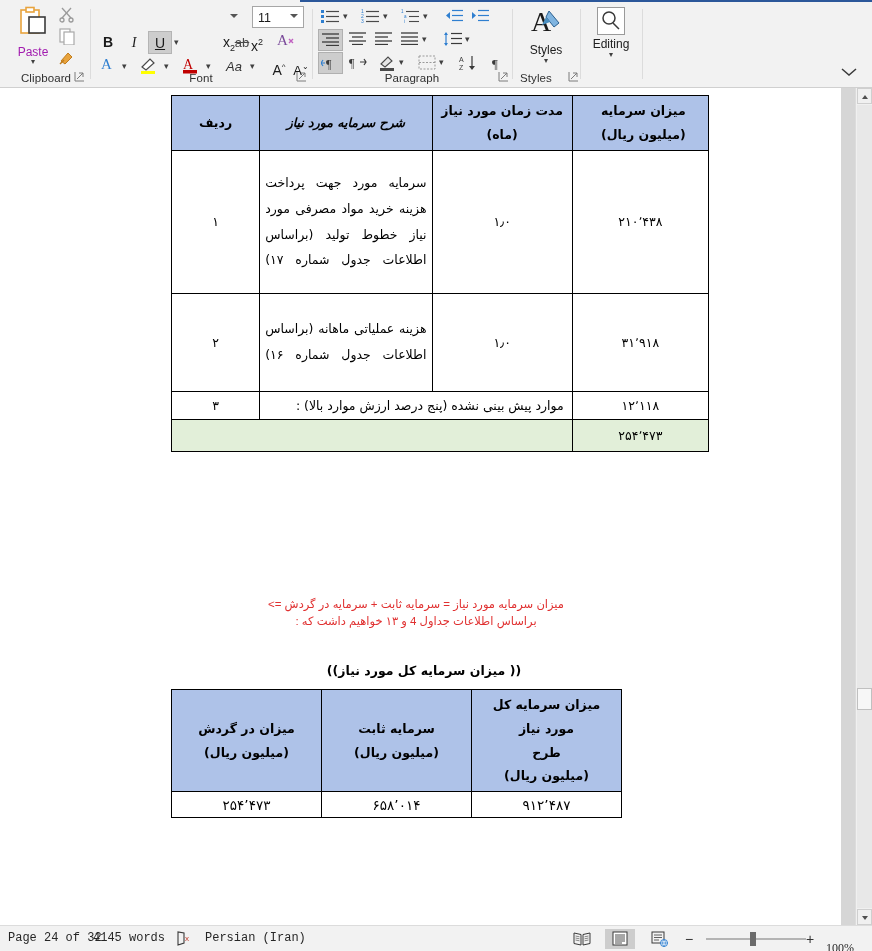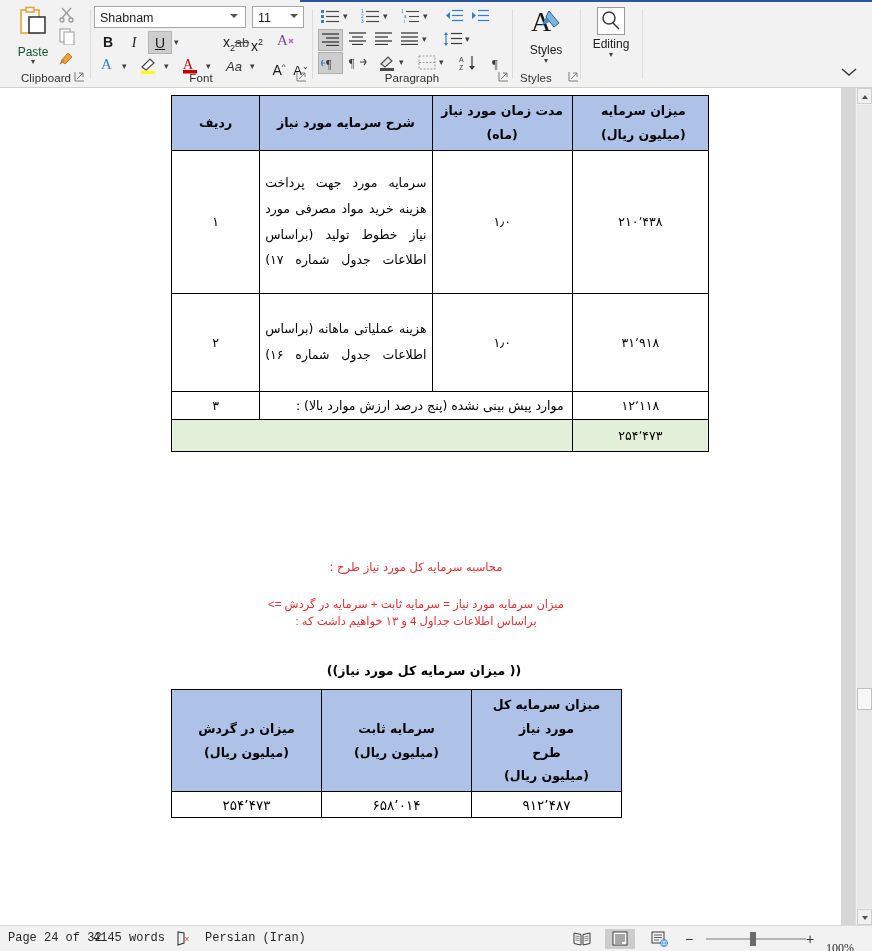--- a/index.html
+++ b/index.html
@@ -49,21 +49,21 @@
     opacity: 0.75;
   }
   .dlg-launcher svg { display:block; }
 
   
   #grp-clipboard { left: 2px; width: 88px; }
   .paste-btn {
     position: absolute; left: 6px; top: 2px; width: 50px; height: 68px;
     text-align: center; cursor: pointer;
   }
-  .paste-btn .lbl { font-size: 12px; color: #14532d; margin-top: 2px; }
+  .paste-btn .lbl { font-size: 12px; color: #a21caf; margin-top: 2px; }
   .paste-btn .chev { font-size: 8px; color: #404040; line-height: 6px; }
   .mini-btn {
     position: absolute; width: 24px; height: 22px; cursor: pointer;
   }
 
   
   #grp-font { left: 90px; width: 222px; }
   .font-name-box {
     position: absolute; left: 4px; top: 3px; width: 152px; height: 22px;
     background: #fff; border: 1px solid #a6a6a6; font-size: 12.5px;
@@ -157,21 +157,21 @@
   .hdr-cell { background: #aec2e8; text-align: center; font-size: 12px; }
   .hdr-cell .ln { display: block; line-height: 1.9; }
   .num-cell { text-align: center; font-size: 13px; }
   .desc-cell { text-align: justify; text-align-last: justify; line-height: 2.05; font-size: 12.5px; }
   .total-row td { background: #e2efd9; height: 32px; }
 
   #table1 {
     position: absolute; right: 132px; top: 7px; width: 538px;
   }
   #table1 .c-row { width: 88px; }
-  #table1 .c-desc { width: 172px; }
+  #table1 .c-desc { width: 172px; font-style: italic; }
   #table1 .c-time { width: 140px; }
   #table1 .c-amount { width: 136px; padding-left: 11px; }
 
   .title-line {
     position: absolute; text-align: center; direction: rtl;
     font-family: "DejaVu Sans", "Liberation Sans", sans-serif;
   }
   #calc-heading {
     right: 190px; top: 472px; width: 470px;
     color: #e03030; font-size: 11.5px;
@@ -302,21 +302,20 @@
         <svg width="11" height="11" viewBox="0 0 11 11">
             <path d="M1 1 V10 H10" fill="none" stroke="#555" stroke-width="1"></path>
             <path d="M9 2 L3 8" stroke="#555" stroke-width="1"></path>
             <path d="M9 2 L9 6 M9 2 L5 2" stroke="#555" stroke-width="1"></path>
           </svg>
       </div>
       <div class="grp-sep" style="right:-1px;"></div>
     </div>
 
     <div class="grp" id="grp-font">
-      <div class="font-name-box" title="Font">Shabnam</div>
       <div class="combo-arrow" style="left:140px; top:11px;"></div>
       <div class="font-size-box" title="Size">11</div>
       <div class="combo-arrow" style="left:200px; top:11px;"></div>
 
       <div class="fbtn" style="left:6px; top:28px; width:24px; font-weight:bold;">B</div>
       <div class="fbtn" style="left:32px; top:28px; width:24px; font-style:italic; font-family:'Liberation Serif',serif;">I</div>
       <div class="fbtn active" style="left:58px; top:28px; width:24px; text-decoration:underline;">U</div>
       <div class="tiny-chev" style="left:84px; top:28px;">▾</div>
       <div class="fbtn" style="left:98px; top:28px; width:26px; text-decoration:line-through; color:#4a4a4a; font-size:13px;margin-left:41px;">ab</div>
       <div class="fbtn" style="left:126px; top:28px; width:26px;">
@@ -665,21 +664,20 @@
           <td colspan="2" style="text-align:right; font-size:12.5px; padding-right:8px;">موارد پیش بینی نشده (پنج درصد ارزش موارد بالا) :</td>
           <td class="num-cell">۳</td>
         </tr>
         <tr class="total-row">
           <td class="num-cell">۲۵۴٬۴۷۳</td>
           <td colspan="3"></td>
         </tr>
       </tbody>
         </table>
 
-      <div class="title-line" id="calc-heading">محاسبه سرمایه کل مورد نیاز طرح :</div>
       <div id="formula-block">
         <div>میزان سرمایه مورد نیاز = سرمایه ثابت + سرمایه در گردش =&gt;</div>
         <div>براساس اطلاعات جداول 4 و ۱۳ خواهیم داشت که :</div>
       </div>
 
       <div class="title-line" id="table2-title">(( میزان سرمایه کل مورد نیاز))</div>
 
       <table class="doc-table" id="table2">
         <tbody>
             <tr>

